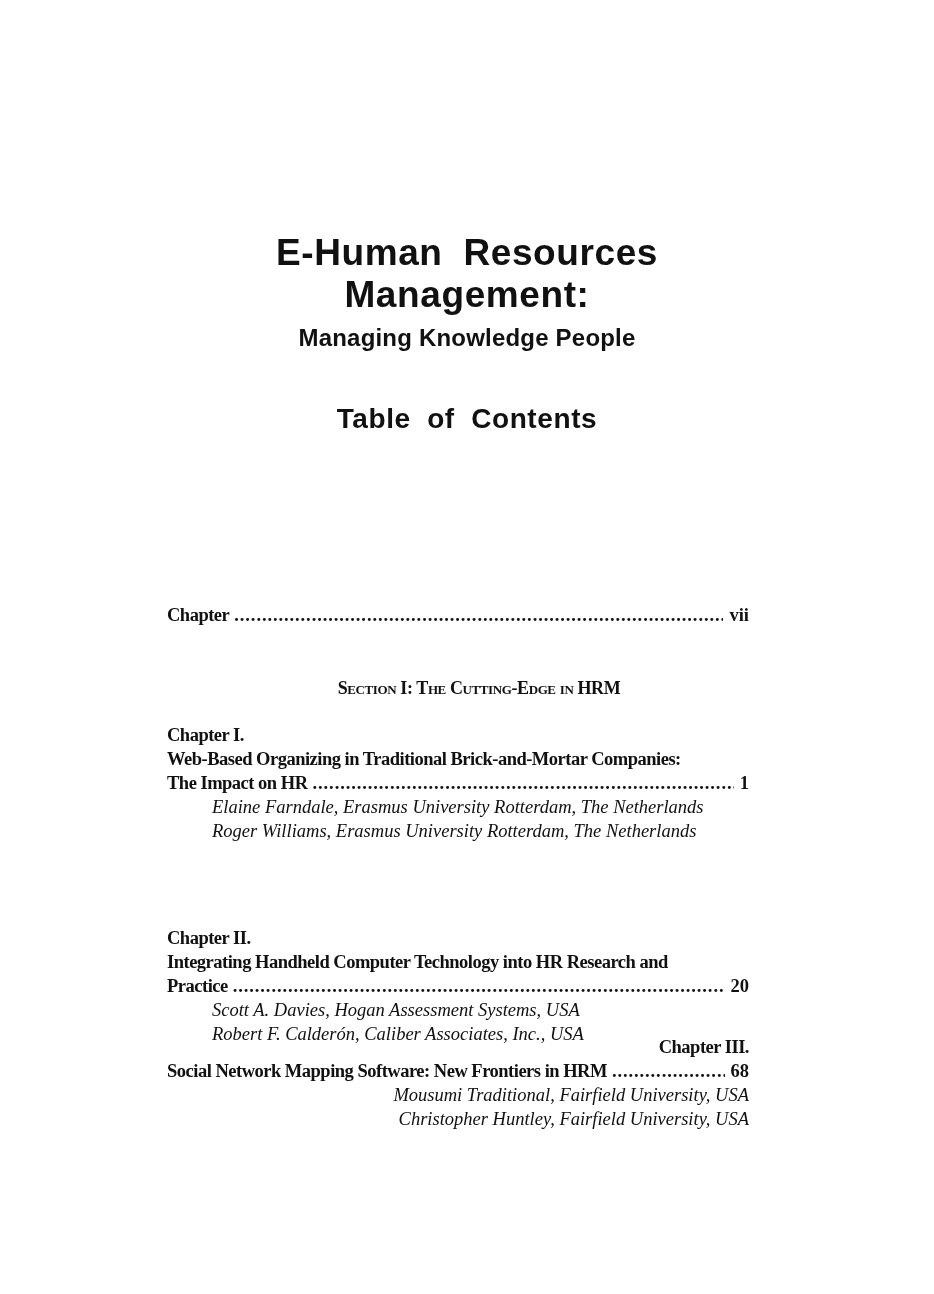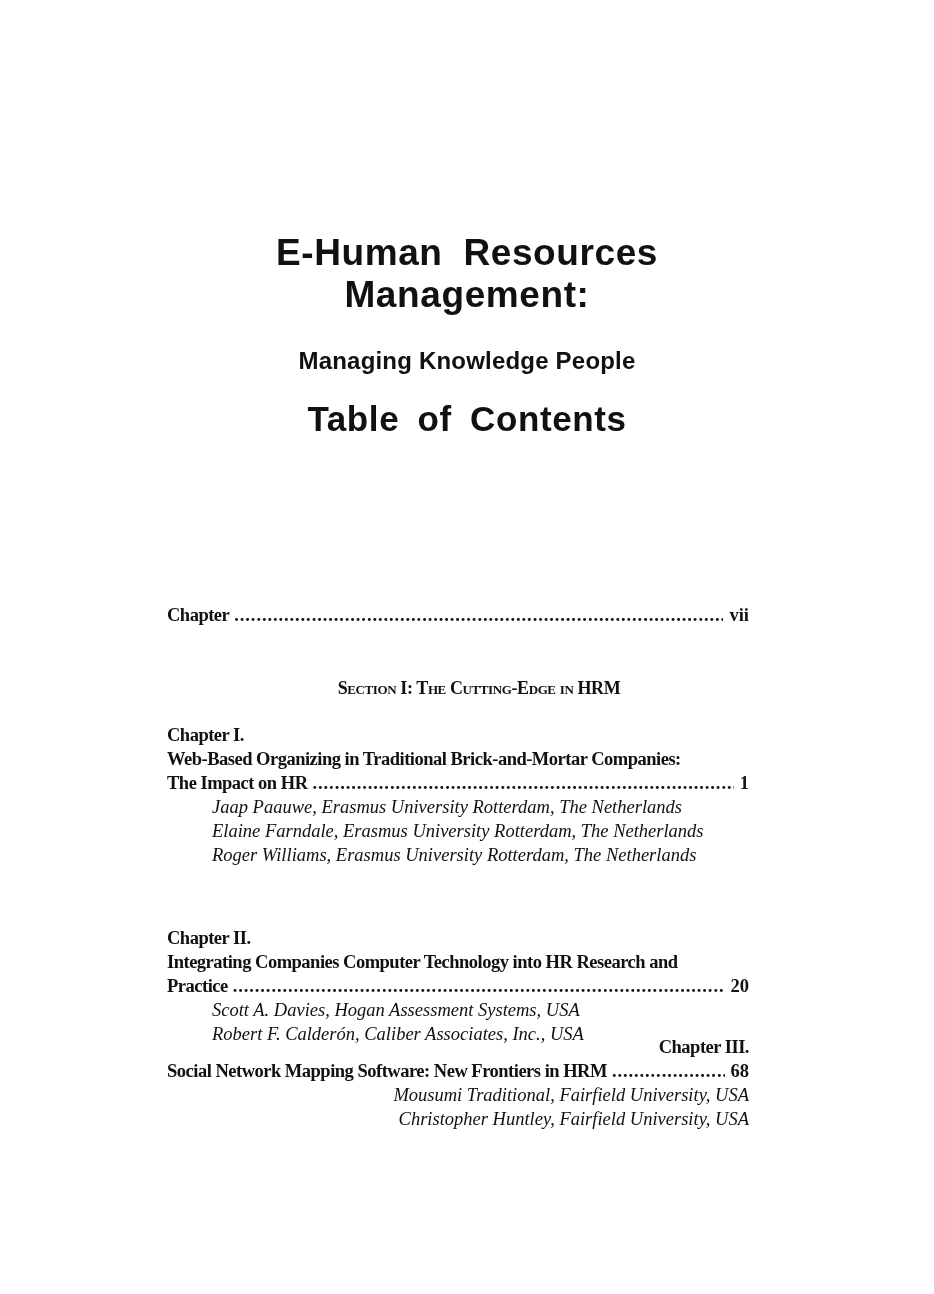--- a/index.html
+++ b/index.html
@@ -34,25 +34,24 @@
       top: 274px;
       font-size: 37px;
       line-height: 42px;
       letter-spacing: 0.6px;
     }
     .subtitle {
       top: 323px;
       font-size: 24px;
       line-height: 30px;
       letter-spacing: 0.2px;
-      margin-top: 23px;
     }
     .toc-heading {
       top: 400px;
-      font-size: 35px;
+      font-size: 28px;
       line-height: 38px;
       word-spacing: 8px;
       letter-spacing: 0.6px;
     }
     .toc {
       position: absolute;
       left: 167px;
       width: 582px;
       font-family: "Liberation Serif", serif;
       font-size: 18.5px;
@@ -129,28 +128,27 @@
 <div class="section-title">Section I: The Cutting-Edge in HRM</div>
 
 <div class="toc chapter1">
   <div class="bold-line">Chapter I.</div>
   <div class="bold-line">Web-Based Organizing in Traditional Brick-and-Mortar Companies:</div>
   <div class="entry-line">
     <span class="text">The Impact on HR</span>
     <span class="leader"></span>
     <span class="page">1</span>
   </div>
-  <div class="author">Jaap Paauwe, Erasmus University Rotterdam, The Netherlands</div>
   <div class="author">Elaine Farndale, Erasmus University Rotterdam, The Netherlands</div>
   <div class="author">Roger Williams, Erasmus University Rotterdam, The Netherlands</div>
 </div>
 
 <div class="toc chapter2">
   <div class="bold-line">Chapter II.</div>
-  <div class="bold-line">Integrating Companies Computer Technology into HR Research and</div>
+  <div class="bold-line">Integrating Handheld Computer Technology into HR Research and</div>
   <div class="entry-line">
     <span class="text">Practice</span>
     <span class="leader"></span>
     <span class="page">20</span>
   </div>
   <div class="author">Scott A. Davies, Hogan Assessment Systems, USA</div>
   <div class="author">Robert F. Calderón, Caliber Associates, Inc., USA</div>
 </div>
 
 <div class="toc chapter3">

